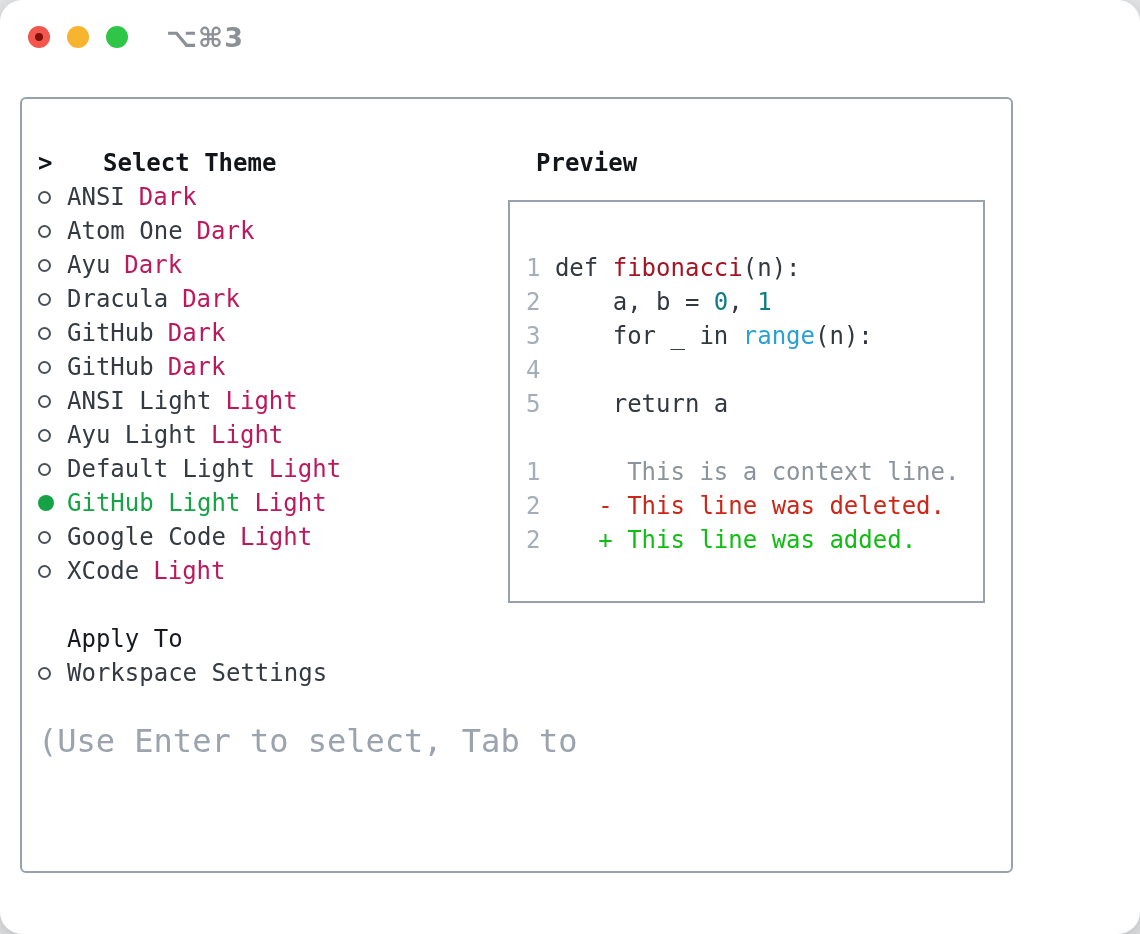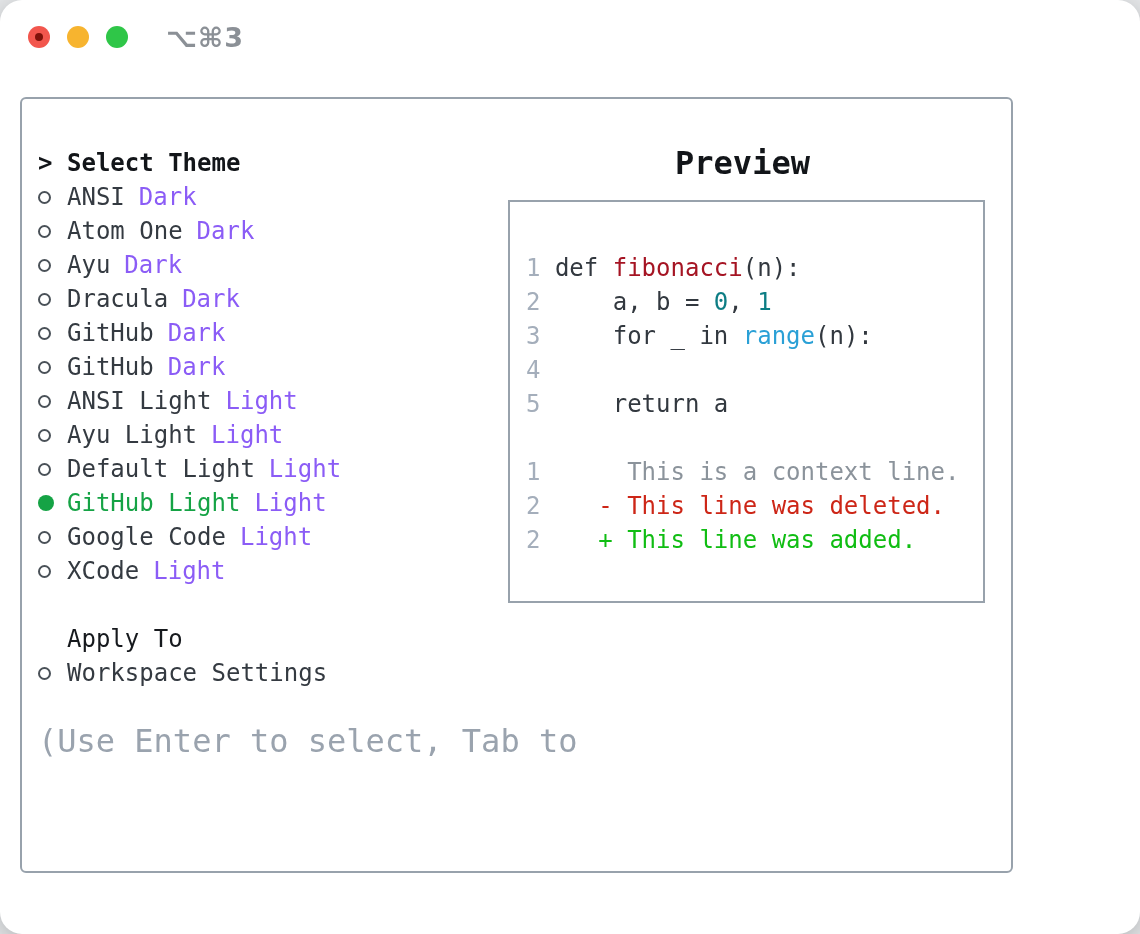--- a/index.html
+++ b/index.html
@@ -31,29 +31,29 @@
   .panel {
     position:absolute; left:20px; top:97px; width:993px; height:776px;
     border:2px solid #98a2ac; border-radius:6px; background:#fff;
   }
   .row { display:flex; align-items:center; height:34px; font-size:24px; color:#343a41; }
   .prefix { display:inline-flex; align-items:center; width:29px; flex:0 0 29px; }
   .cursor { font-weight:700; color:#121519; }
   .radio { width:13px; height:13px; border:2px solid #4a5158; border-radius:50%; display:inline-block; }
   .item.selected .radio { width:16px; height:16px; border:none; background:#15a345; }
   .item.selected .name { color:#15a345; }
-  .bold { font-weight:700; color:#121519; }
+  .bold { font-weight:700; color:#121519;margin-left:36px; }
   .name { color:#343a41; }
-  .variant { color:#8b5cf6; margin-left:14px; }
+  .variant { color:#be185d; margin-left:14px; }
   .left-col { position:absolute; left:16px; top:47px; }
   .spacer { height:34px; }
   .help { color:#9aa3ae; font-size:32px; height:34px; display:flex; align-items:center; }
   
   .preview-col { position:absolute; left:478px; top:47px; }
-  .preview-header { height:34px; display:flex; align-items:center; font-size:32px;justify-content:center; }
+  .preview-header { height:34px; display:flex; align-items:center; font-size:24px; }
   .preview-box {
     margin-left:8px; margin-top:20px;
     width:477px; height:403px;
     border:2px solid #98a2ac; background:#fff;
     padding:49px 0 0 16px;
     overflow:hidden;
   }
   .crow { height:34px; font-size:24px; white-space:pre; display:flex; align-items:center; }
   .ln { display:inline-block; width:1ch; color:#a4aebb; }
   .seg-fg      { color:#32383f; }

